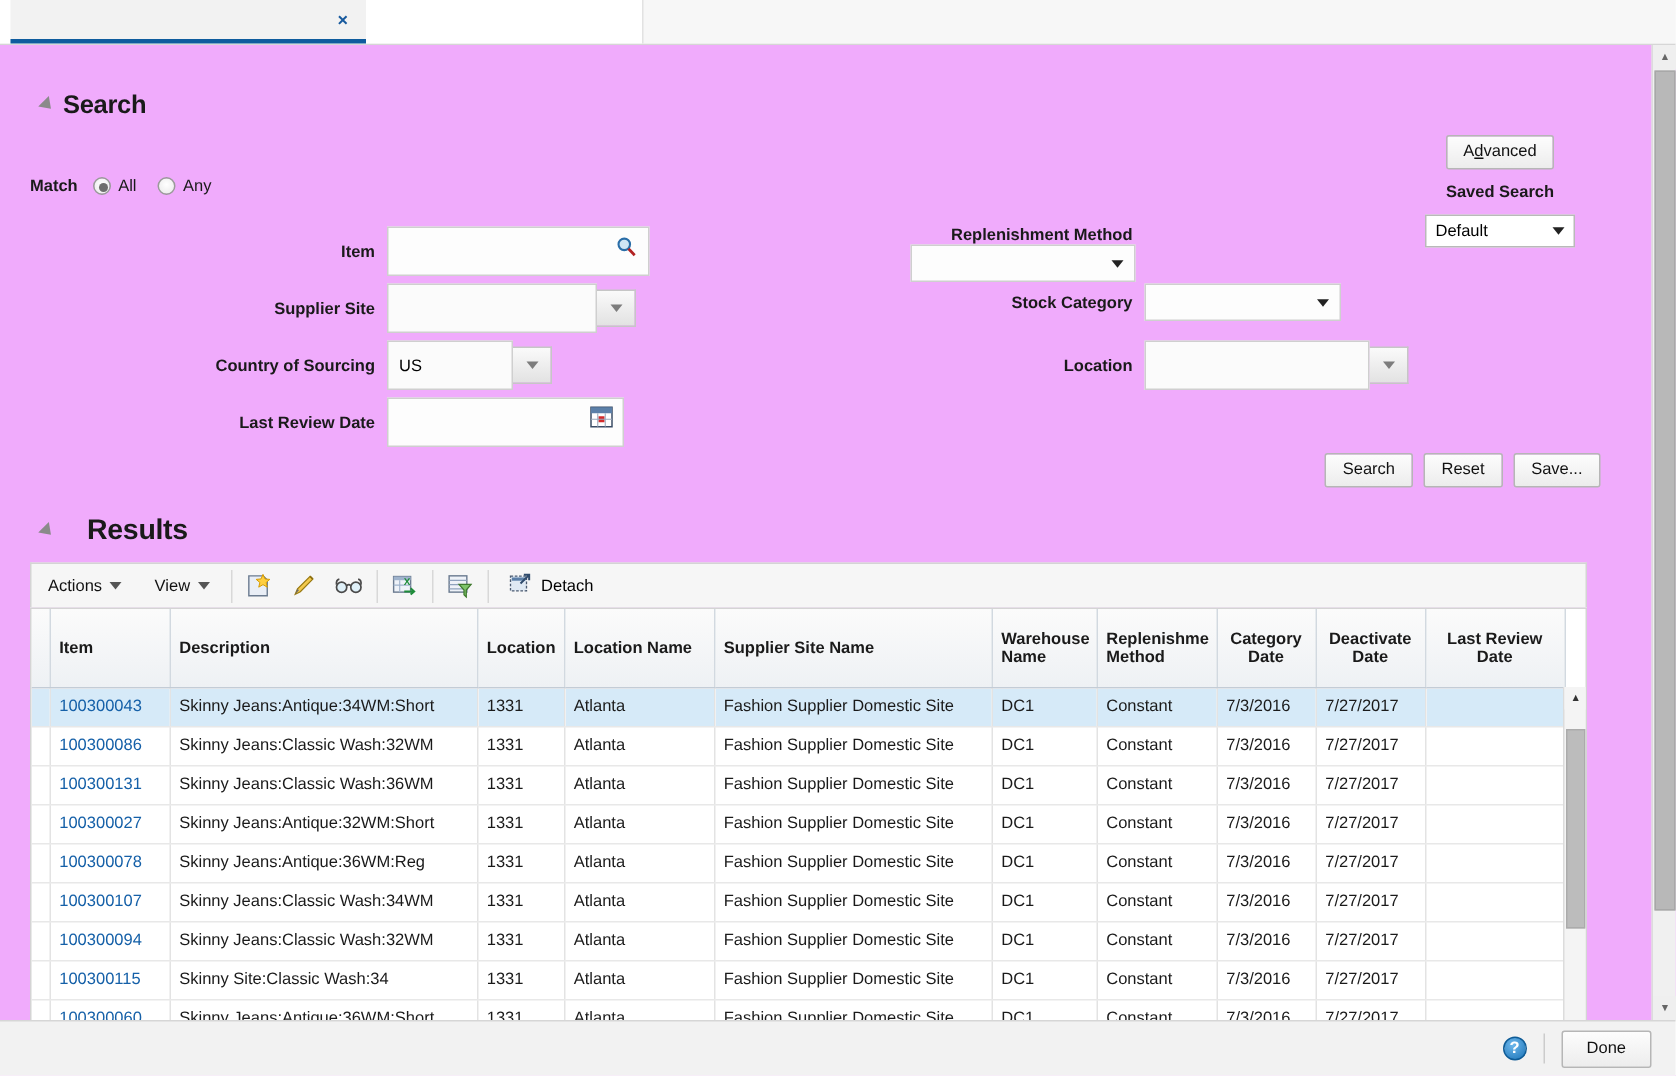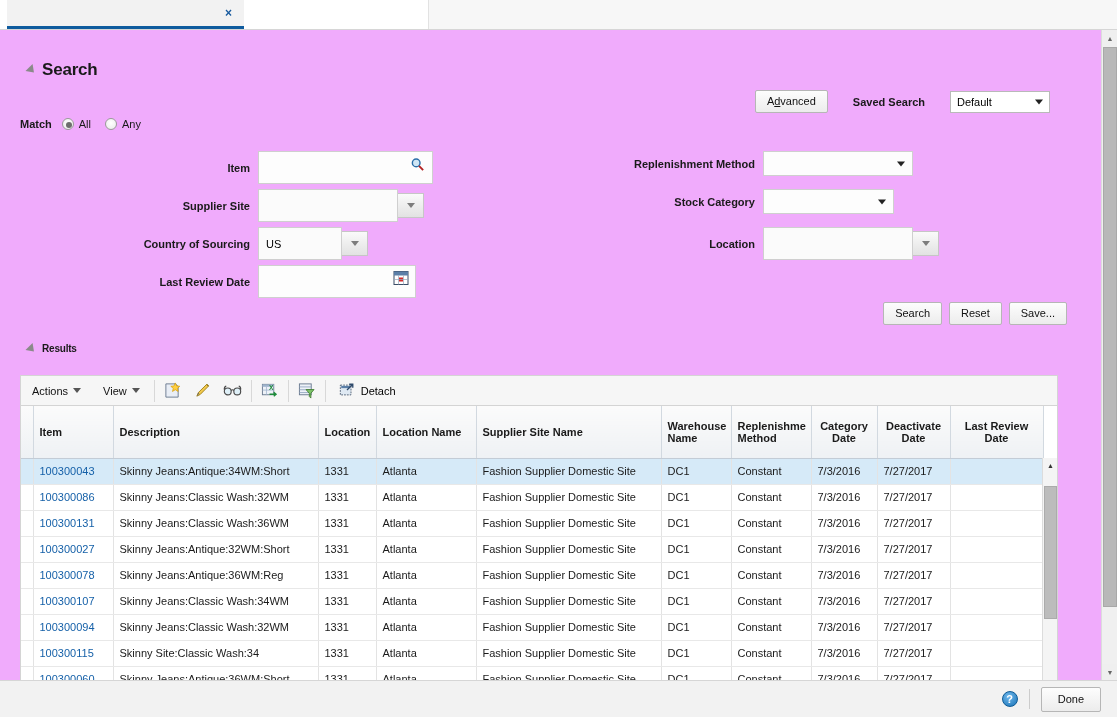--- a/index.html
+++ b/index.html
@@ -122,21 +122,21 @@
   .radio.on::after {
     content: ""; position: absolute;
     left: 3px; top: 3px; width: 6px; height: 6px;
     border-radius: 50%; background: #6d6d6d;
   }
   .radio-text { margin-right: 14px; color: #1a1a1a; }
 
   
   .adv-area {
     position: absolute; right: 40px; top: 60px;
-    display: flex; align-items: center; gap: 25px;
+    display: flex; align-items: center; gap: 9px; flex-direction: column;
   }
   .btn {
     background: linear-gradient(#fdfdfd, #ececec);
     border: 1px solid #b6b6b6;
     border-radius: 2px;
     padding: 4px 11px 5px;
     font-size: 11px; color: #111;
     font-family: "Liberation Sans", sans-serif;
     cursor: pointer;
     white-space: nowrap;
@@ -427,21 +427,21 @@
           <rect x="1" y="1.5" width="14" height="4" fill="#5b7fa8"></rect>
           <rect x="6" y="7.5" width="4" height="4" fill="#d42a2a"></rect>
           <line x1="1" y1="9.5" x2="15" y2="9.5" stroke="#9aa8bb" stroke-width="0.7"></line>
           <line x1="5.5" y1="5.5" x2="5.5" y2="14.5" stroke="#9aa8bb" stroke-width="0.7"></line>
           <line x1="10.5" y1="5.5" x2="10.5" y2="14.5" stroke="#9aa8bb" stroke-width="0.7"></line>
         </svg>
       </span>
     </div>
   </div>
 
-  <div class="form-field" style="left:600px; top:121px;">
+  <div class="form-field" style="left:600px; top:121px;flex-direction:column;">
     <span class="f-label" style="width:155px;">Replenishment Method</span>
     <div class="f-select" style="width:150px;">
       <span></span>
       <span class="caret-in"></span>
     </div>
   </div>
 
   <div class="form-field" style="left:600px; top:159px;">
     <span class="f-label" style="width:155px;">Stock Category</span>
     <div class="f-select" style="width:131px;">
@@ -461,21 +461,21 @@
   </div>
 
   <div class="search-actions">
     <button class="btn">Search</button>
     <button class="btn">Reset</button>
     <button class="btn">Save...</button>
   </div>
 
   <div class="sect-hdr" style="left:28px; top:313px;">
     <span class="disc"></span>
-    <span class="sect-title" style="font-size:10px;">Results</span>
+    <span class="sect-title" style="font-size:19px;margin-left:16px;">Results</span>
   </div>
 
   <div class="toolbar">
     <div class="tb-menu">
       <span>Actions</span>
       <span class="mcaret"></span>
     </div>
     <div class="tb-menu">
       <span>View</span>
       <span class="mcaret"></span>

